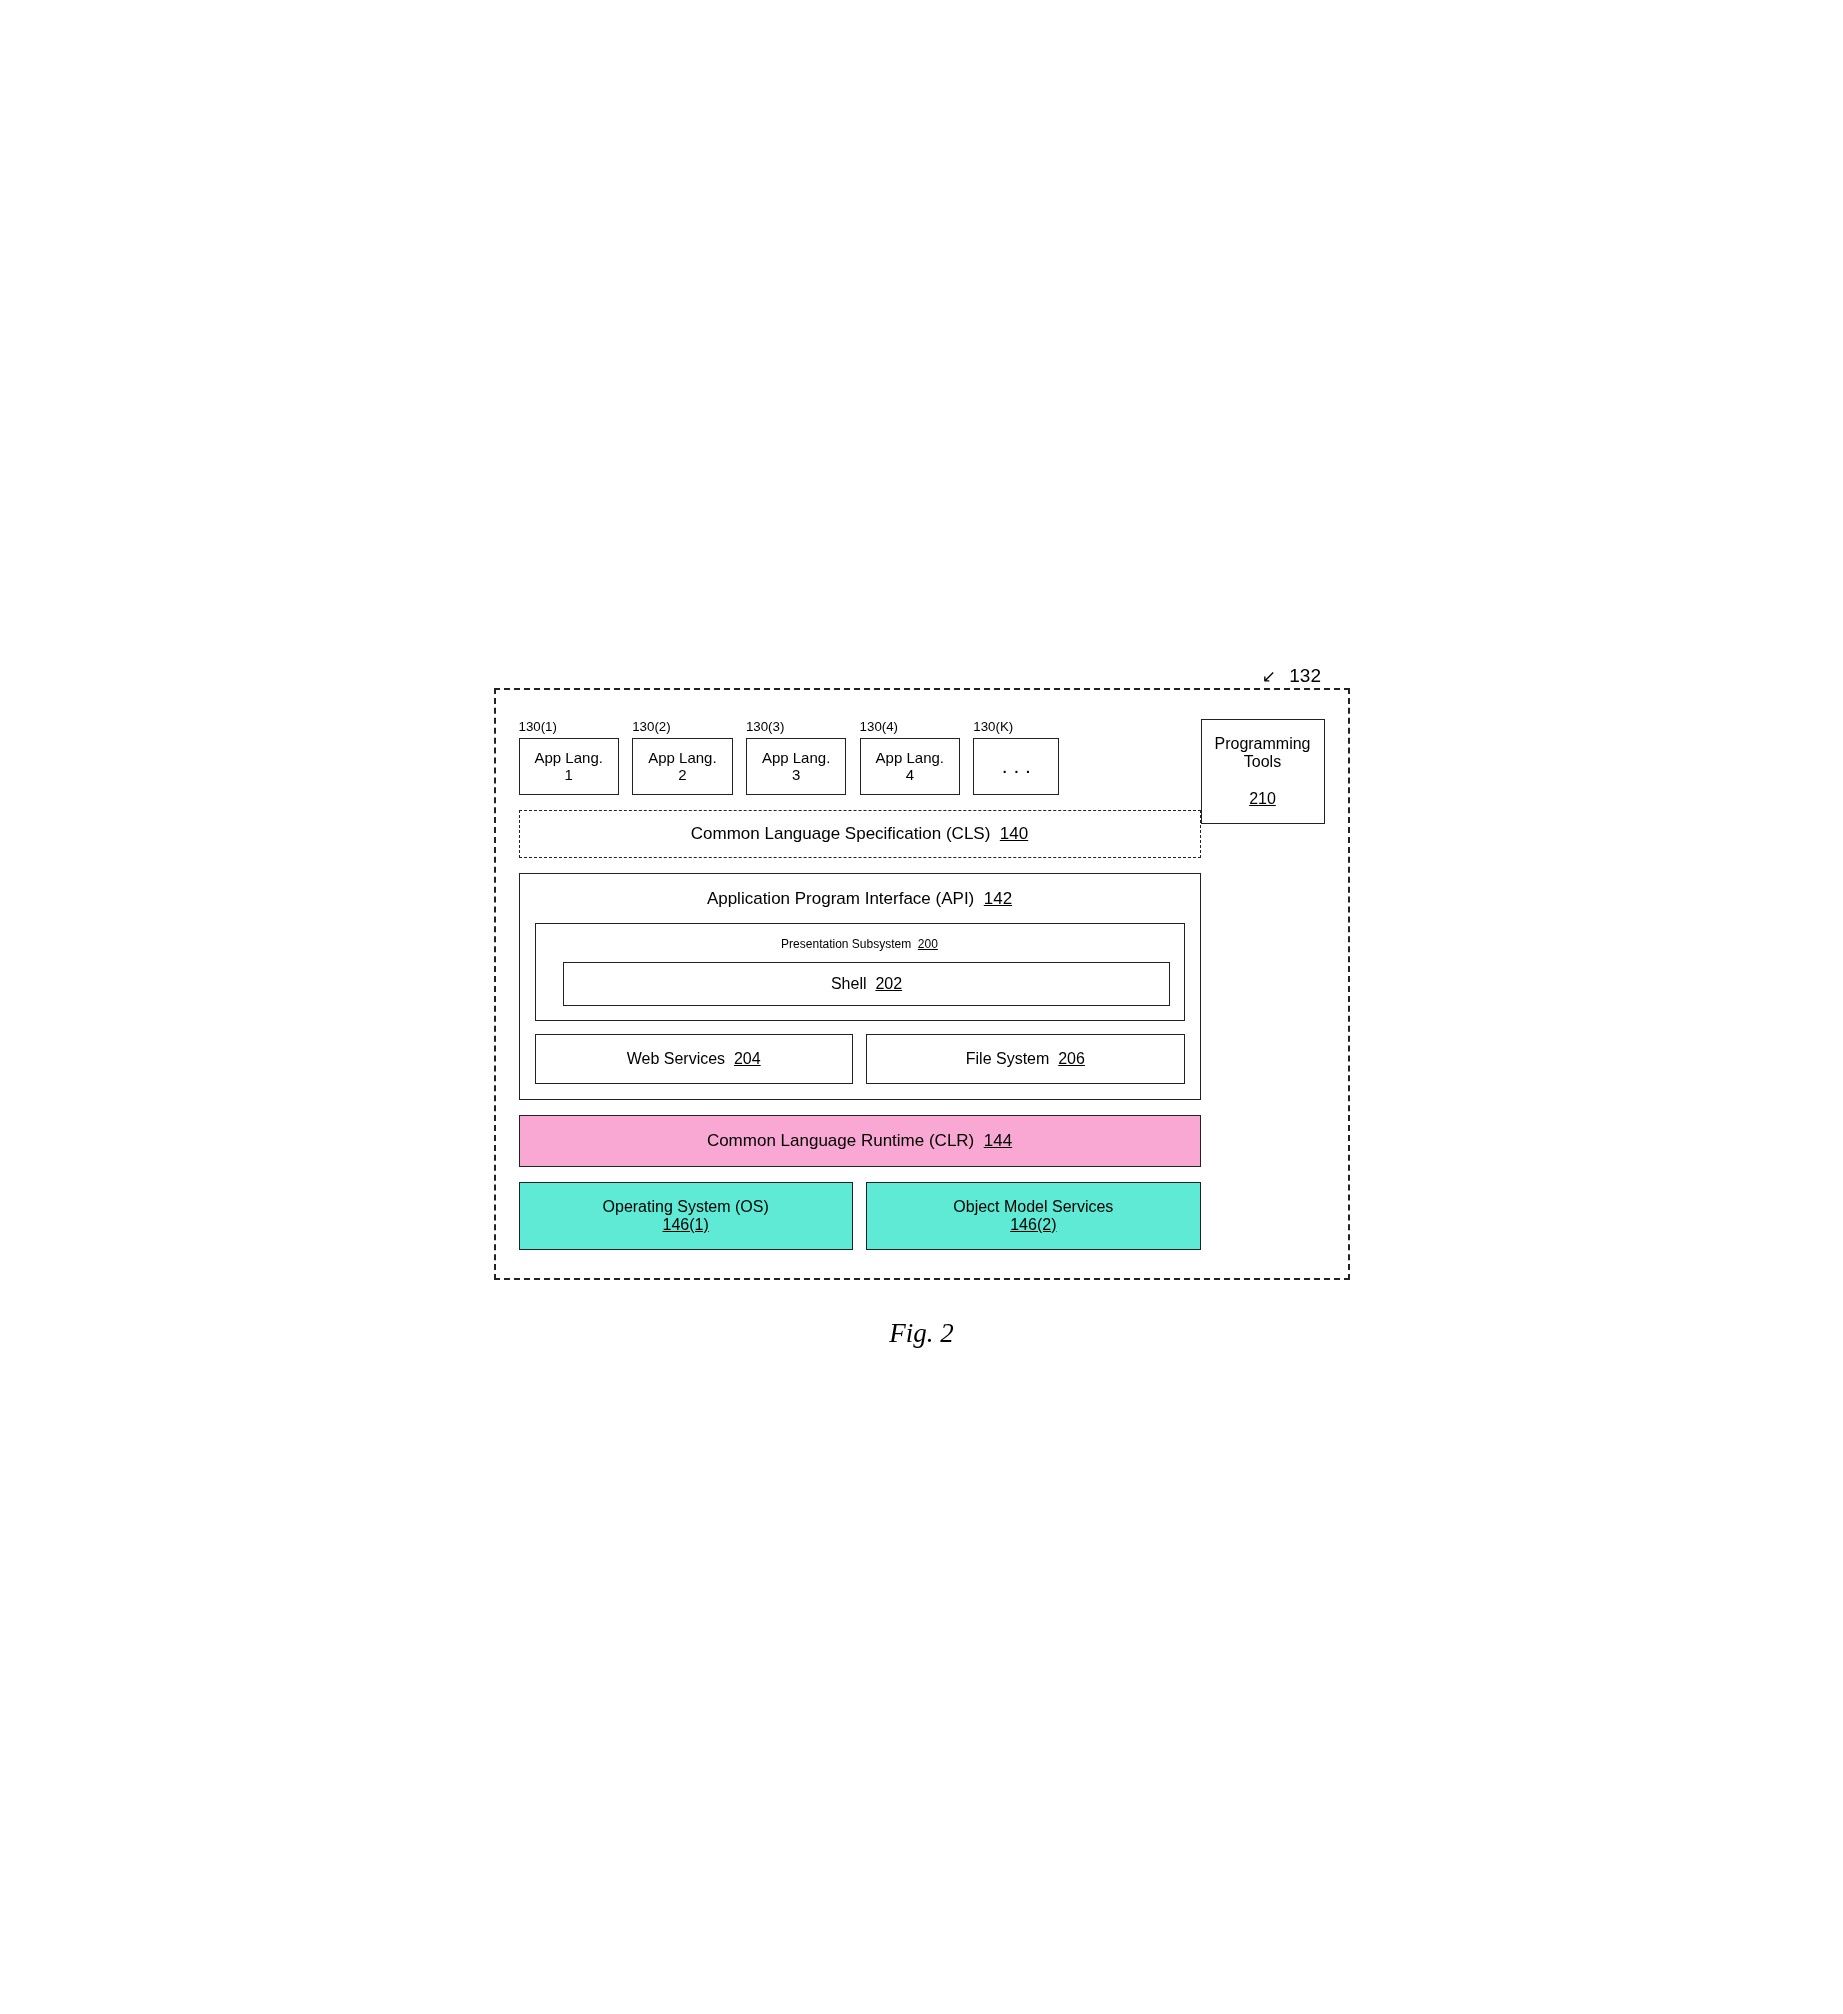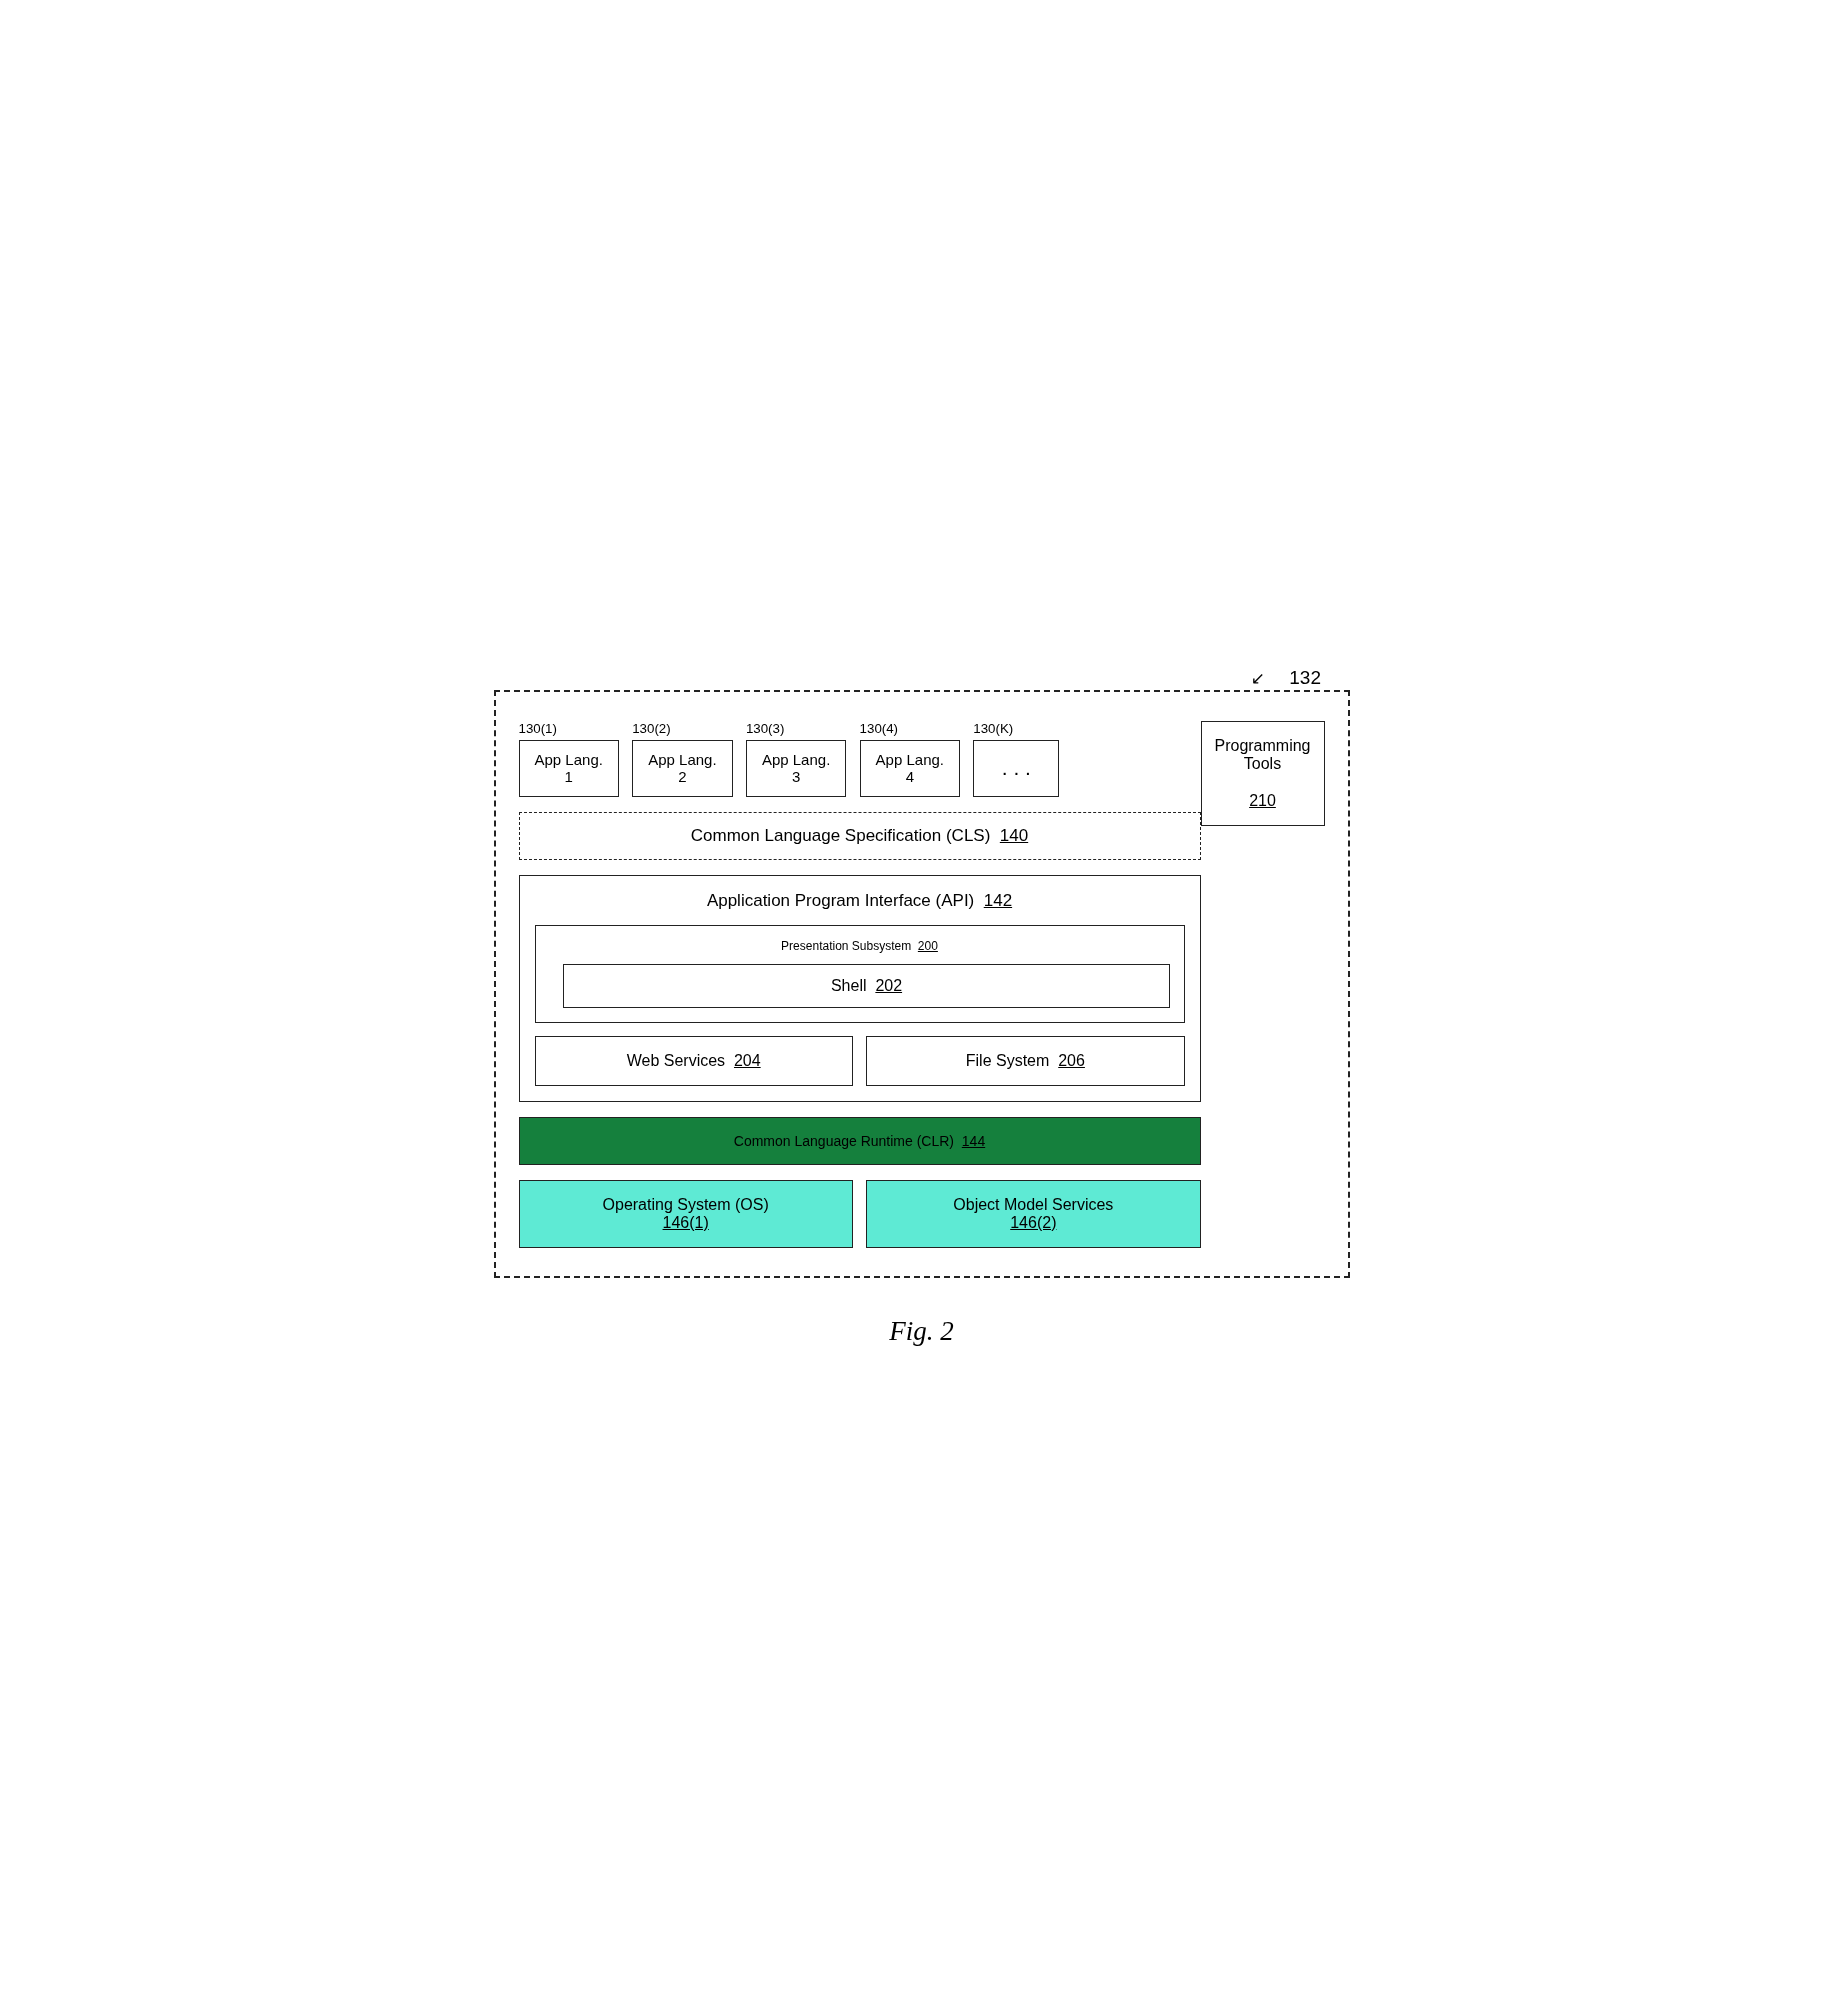--- a/index.html
+++ b/index.html
@@ -132,22 +132,22 @@
       padding: 15px 9.5px;
       text-align: center;
       font-size: 16px;
       background: #fff;
     }
     
     .clr-box {
       border: 1.9px solid #222;
       padding: 15px 19px;
       text-align: center;
-      font-size: 14px;
-      background: #15803d;
+      font-size: 17px;
+      background: #f9a8d4;
     }
     
     .os-row {
       display: flex;
       gap: 13.3px;
     }
     .os-box {
       flex: 1;
       border: 1.9px solid #222;
       padding: 15px 9.5px;
@@ -194,21 +194,21 @@
       font-size: 19px;
     }
   </style>
 </head>
 <body>
 
 <div class="diagram-wrapper">
 
   <div class="ref-132-container">
     <span style="font-size:17px;">↙</span>
-    <span style="font-size:19px; margin-left:19px;">132</span>
+    <span style="font-size:19px; margin-left:8px;">132</span>
   </div>
 
   <div class="outer-box">
     <div class="main-layout">
 
       <div class="left-area">
 
         <div class="app-lang-row">
 
           <div class="app-lang-item">

